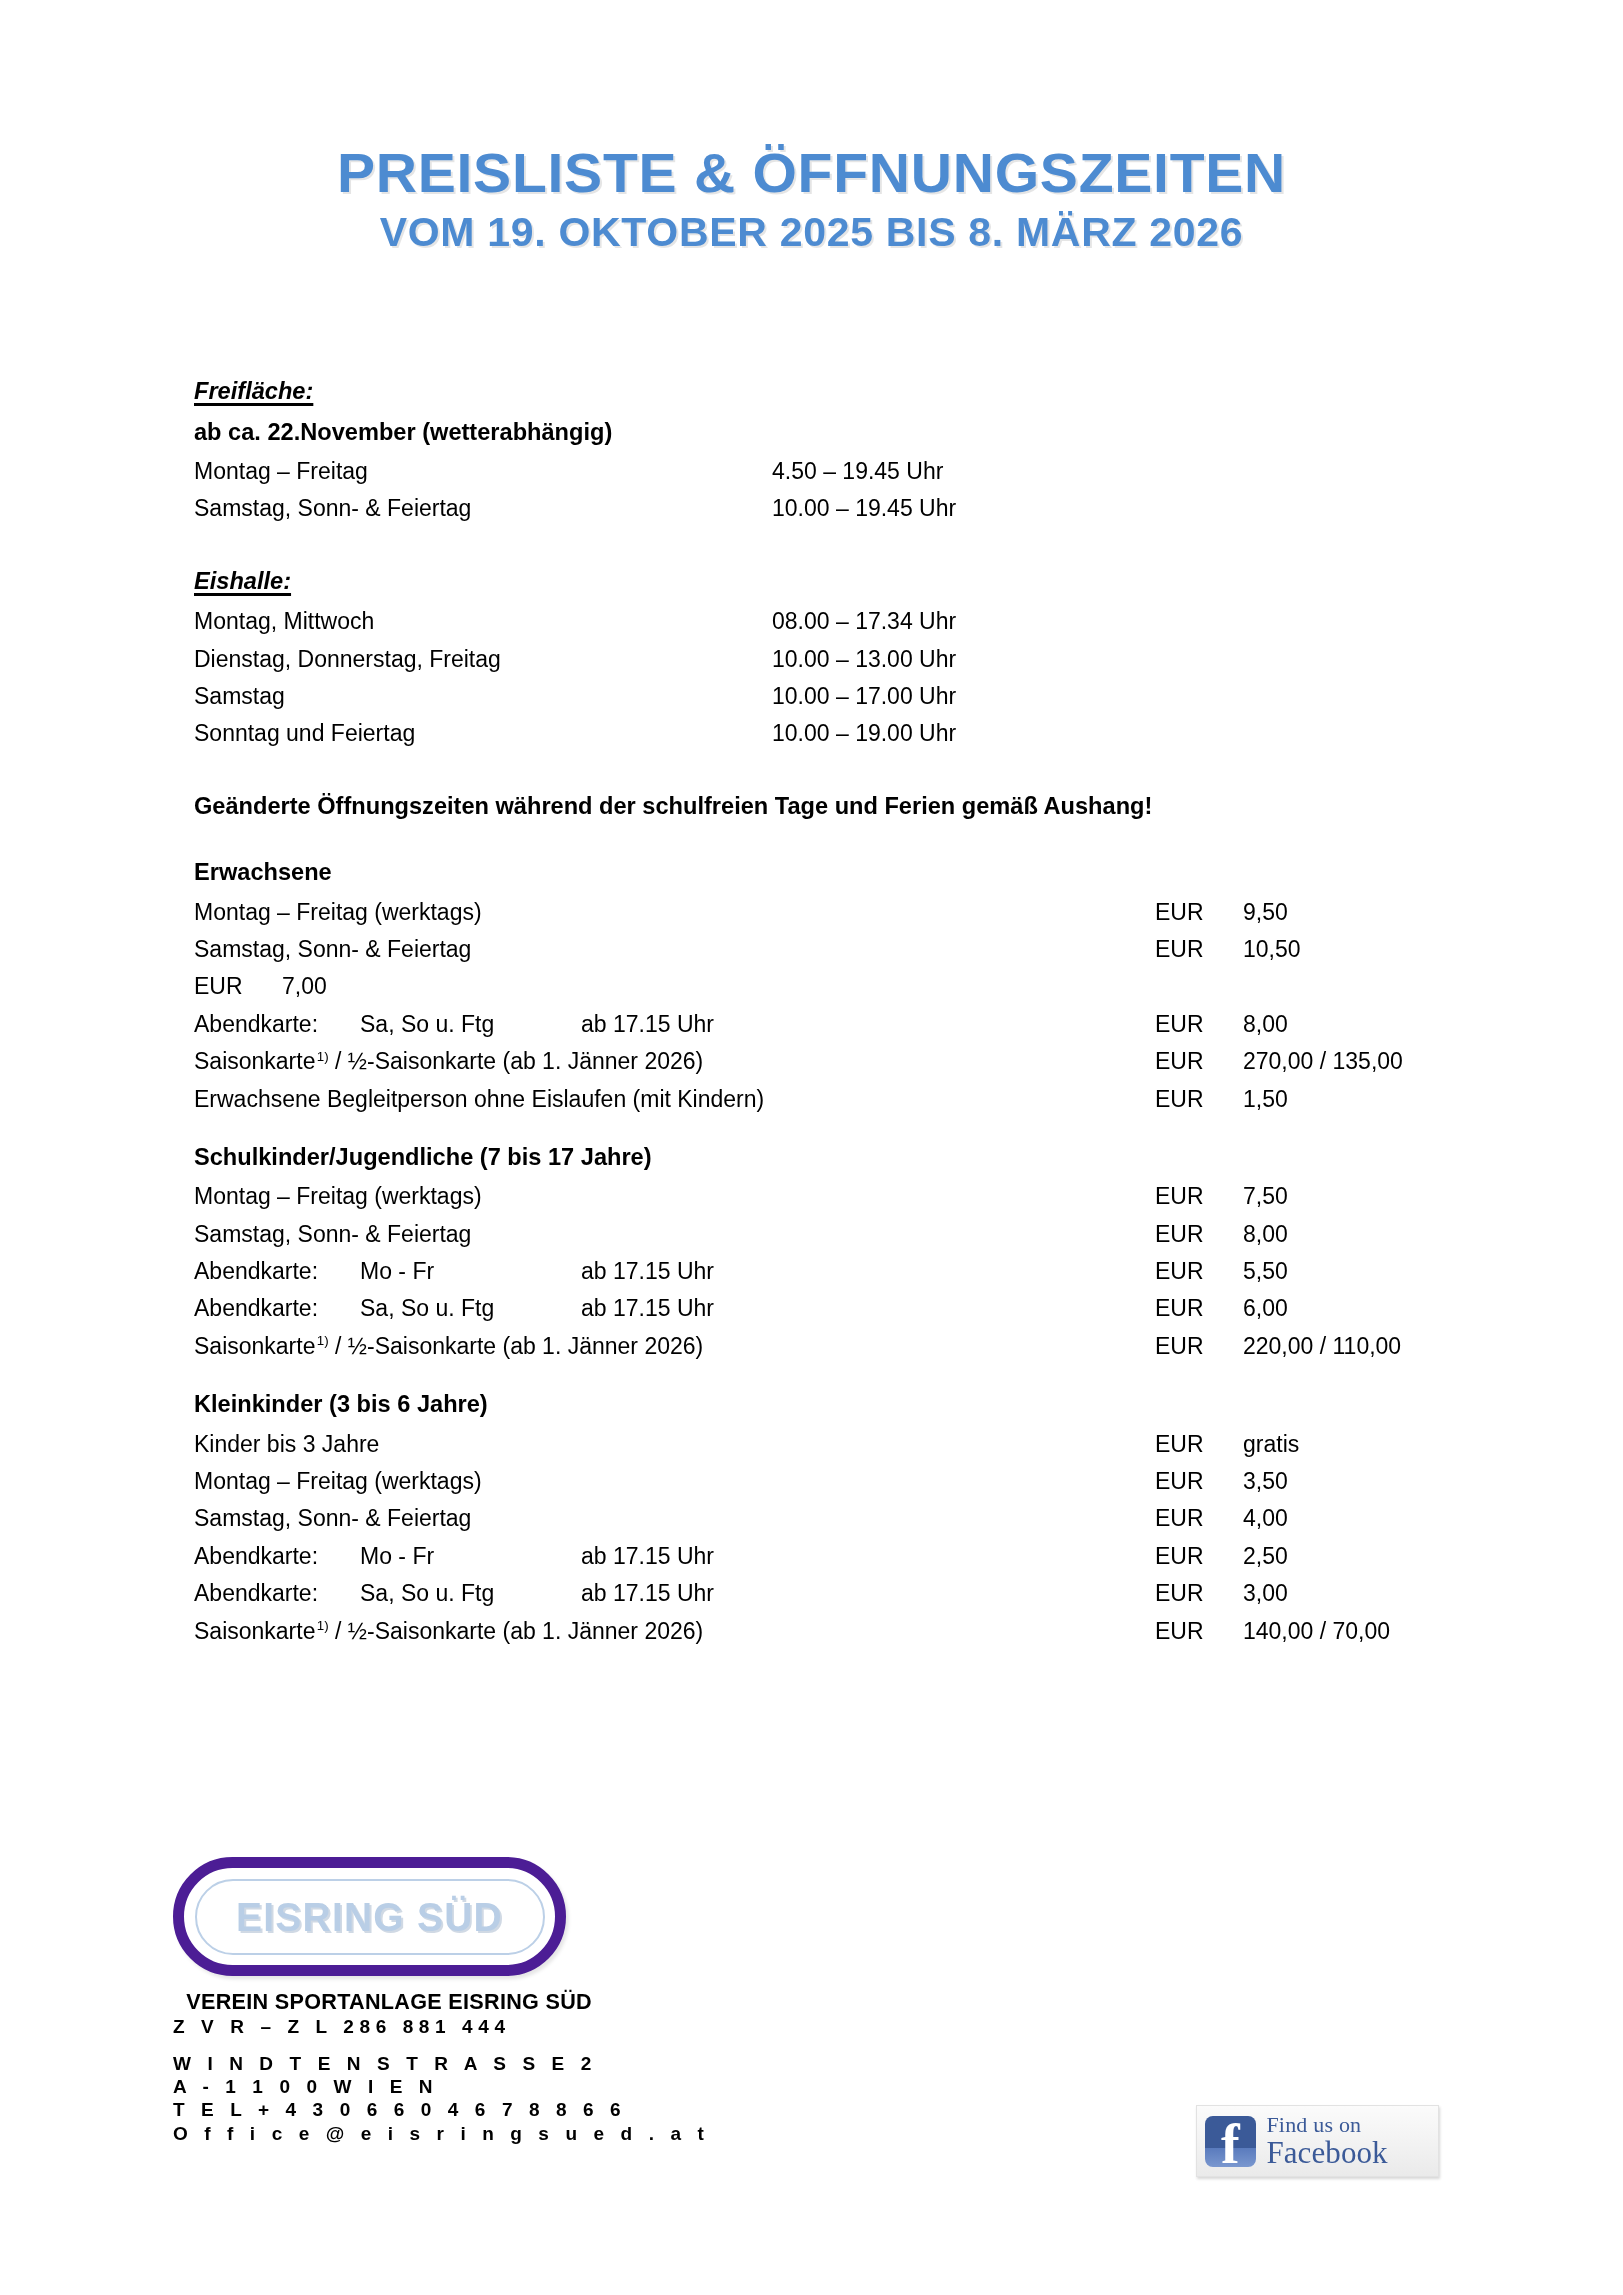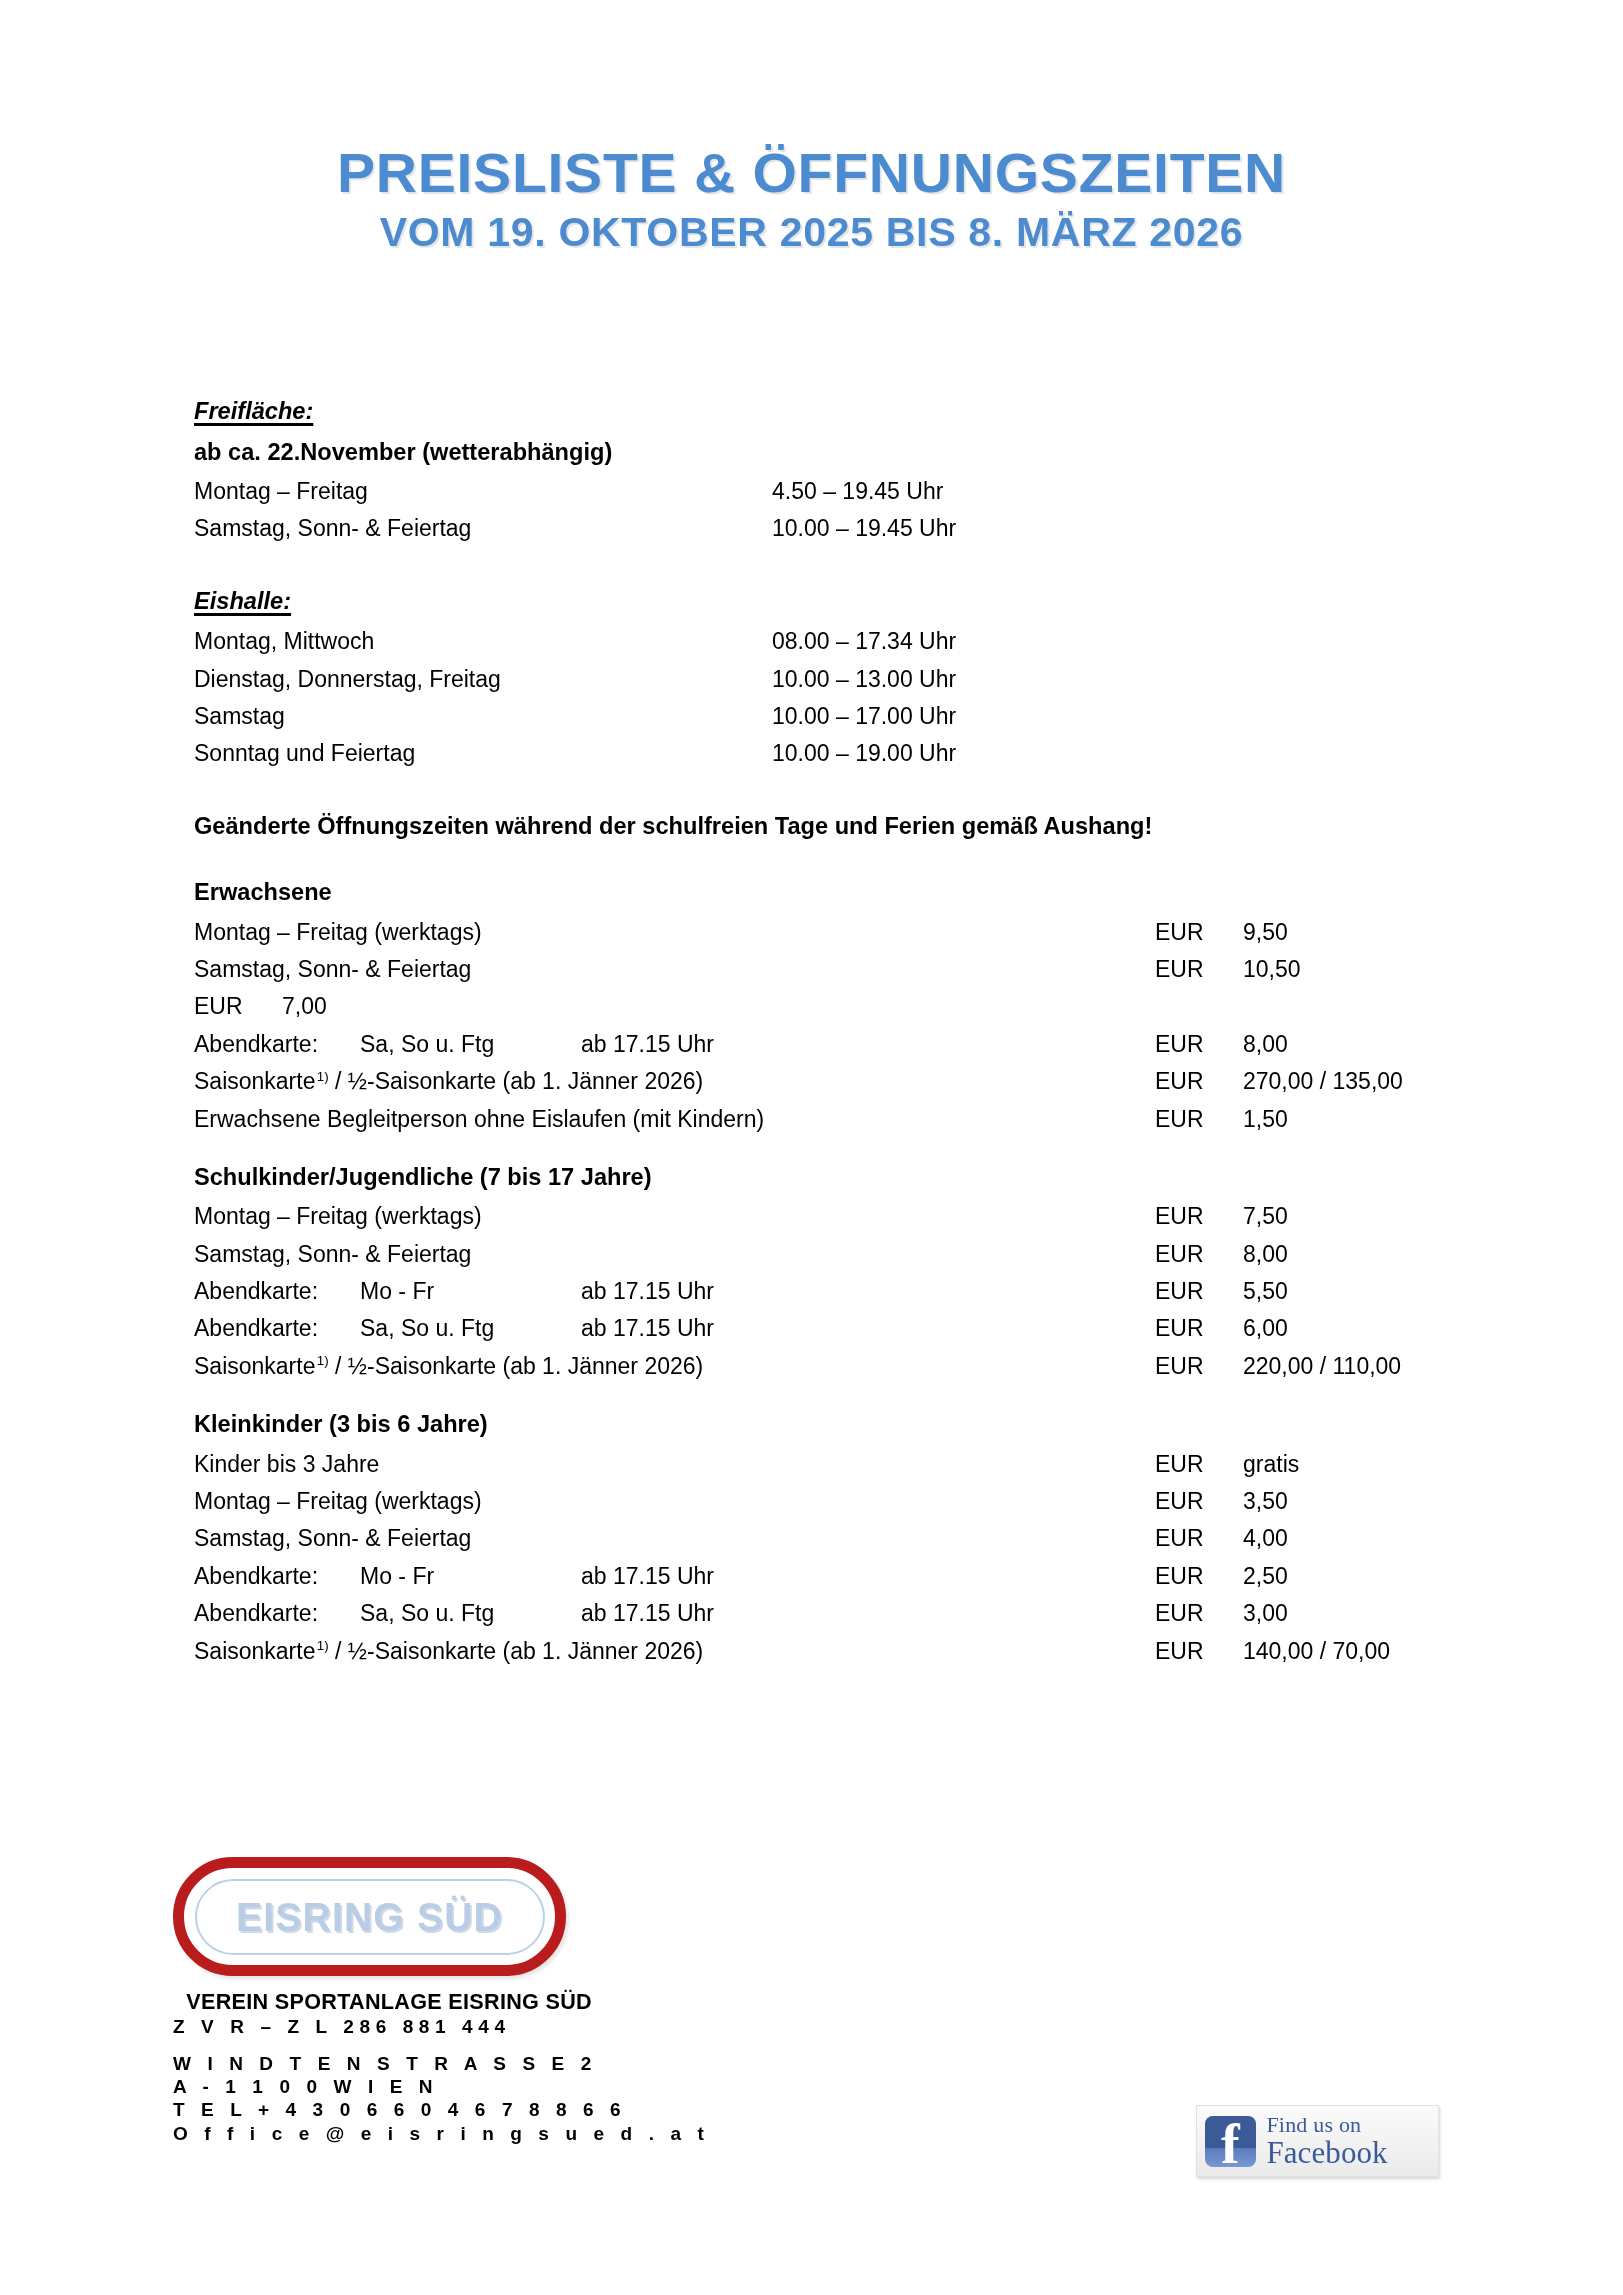--- a/index.html
+++ b/index.html
@@ -51,21 +51,21 @@
     letter-spacing: 0.7px;
     color: #4d8bd1;
     text-shadow: 2px 2px 0 rgba(0,0,0,0.10);
     white-space: nowrap;
   }
 
   
   .content {
     position: absolute;
     left: 194px;
-    top: 400px;
+    top: 380px;
     width: 1309px;
     font-size: 23px;
     line-height: 1.0;
   }
 
   .sec-head {
     font-weight: 700;
     font-style: italic;
     text-decoration: underline;
     text-underline-offset: 3.9px;
@@ -122,21 +122,21 @@
     left: 173px;
     top: 1857px;
     width: 419px;
   }
   .logo-pill {
     position: relative;
     width: 393px;
     height: 119px;
     border-radius: 60px;
     background: #ffffff;
-    border: 11px solid #b91c1c;
+    border: 11px solid #4c1d95;
     box-sizing: border-box;
     box-shadow: 2.6px 3.3px 3.9px rgba(0,0,0,0.10);
     text-decoration: underline;
   }
   .logo-pill::before {
     content: "";
     position: absolute;
     left: 10.5px; top: 10.5px; right: 10.5px; bottom: 10.5px;
     border-radius: 46px;
     border: 2.6px solid #bcd0e7;

